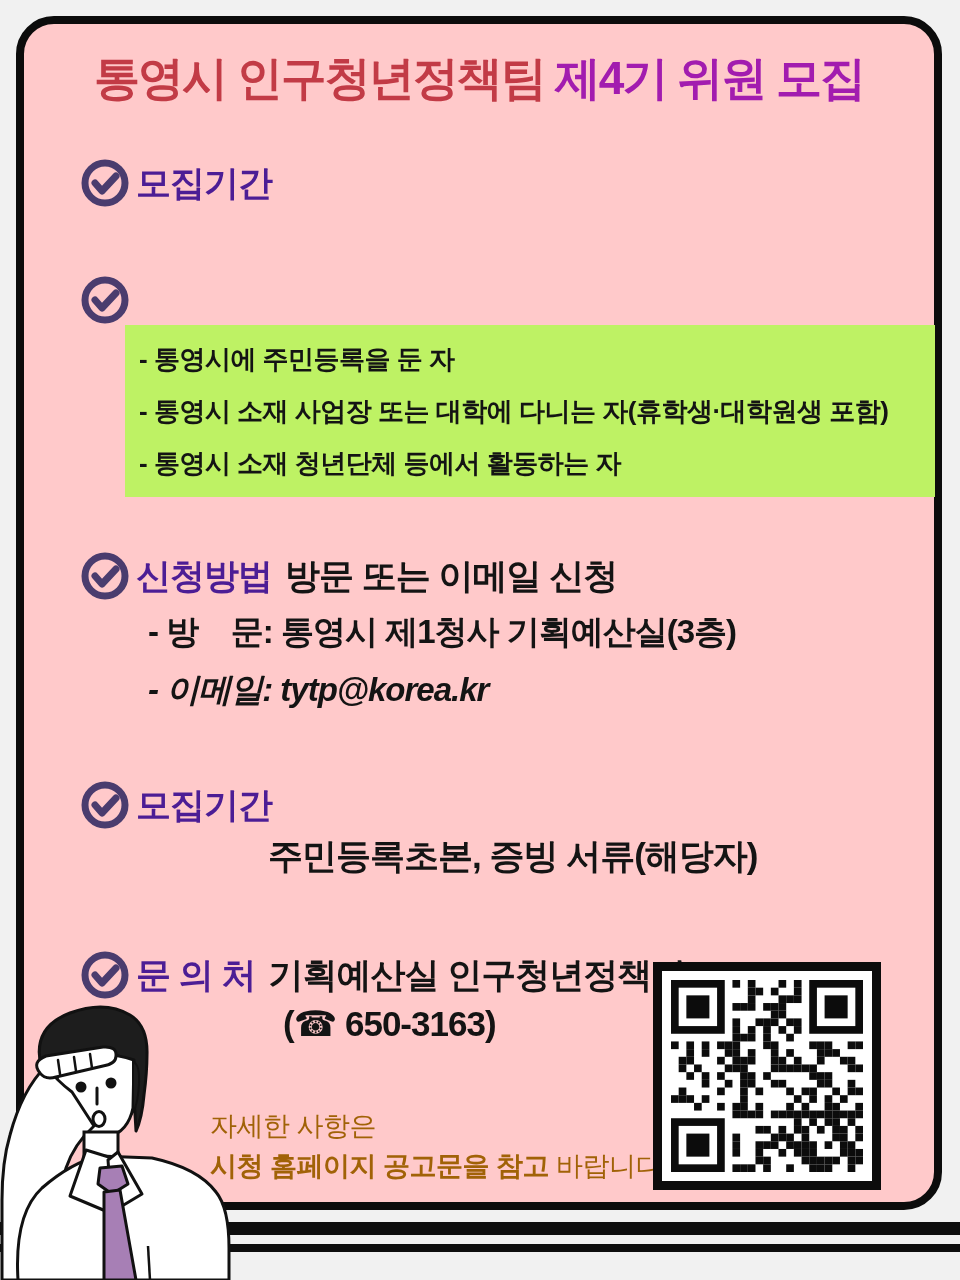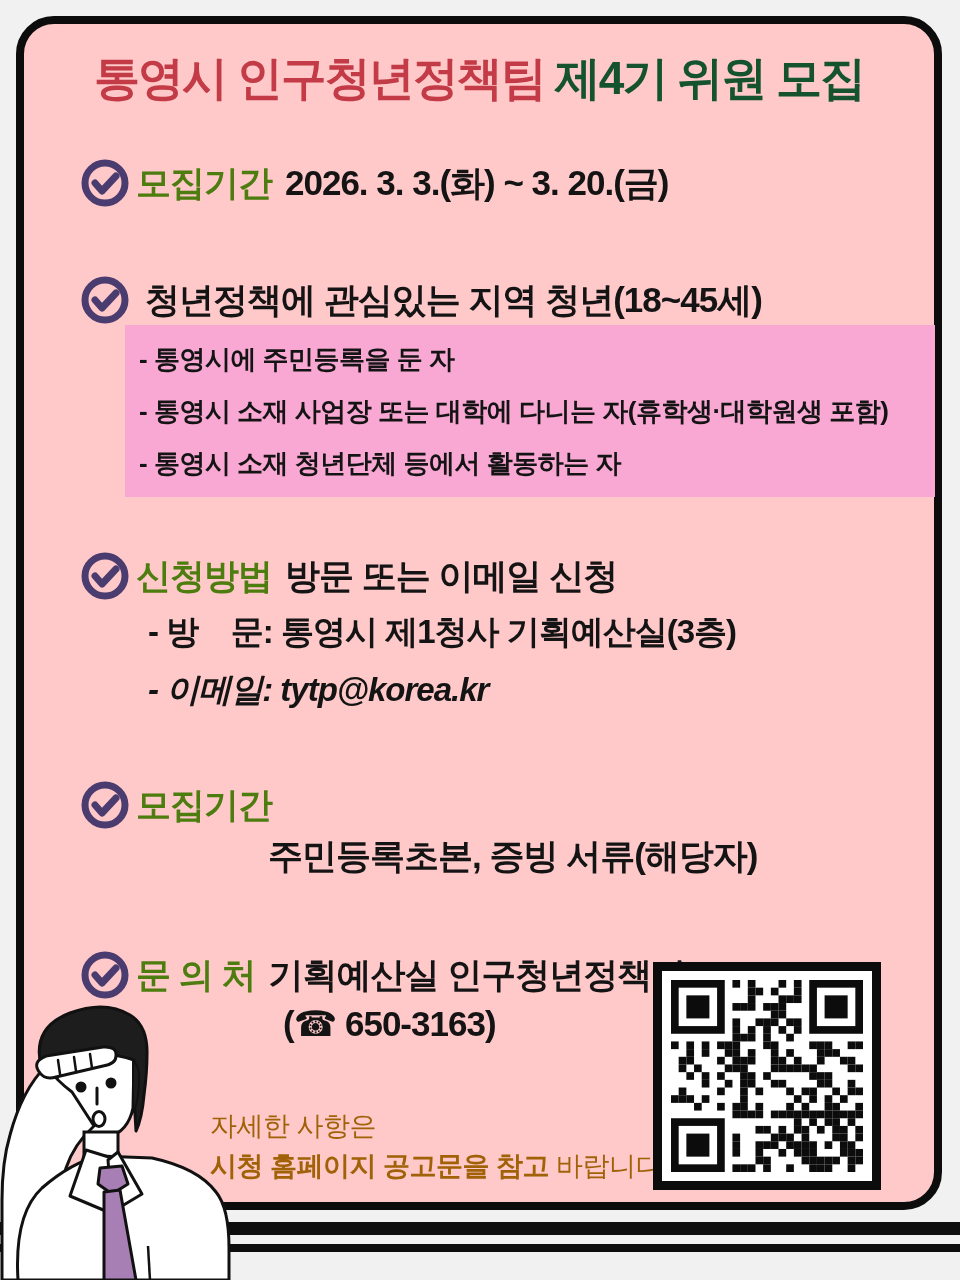--- a/index.html
+++ b/index.html
@@ -19,43 +19,43 @@
     border-radius:38px;
     z-index:1;
   }
   
   .title {
     position:absolute; left:16px; top:48px; width:926px;
     text-align:center; font-size:46px; font-weight:800;
     letter-spacing:-2px; white-space:nowrap; z-index:2;
   }
   .title .red { color:#c23b46; }
-  .title .blk { color:#14532d; margin-left:10px; }
+  .title .blk { color:#a21caf; margin-left:10px; }
   
   .row {
     position:absolute; left:78px; display:flex; align-items:center;
     white-space:nowrap; z-index:2;
   }
   .check-icon { width:54px; height:54px; flex:0 0 54px; display:block; }
   .row .label {
-    font-size:35px; font-weight:800; color:#4d7c0f;
+    font-size:35px; font-weight:800; color:#4c1d95;
     margin-left:4px; letter-spacing:-1px;
   }
   .row .text {
     font-size:35px; font-weight:600; color:#141414;
     margin-left:13px; letter-spacing:-1px;
   }
   .subline {
     position:absolute; font-weight:600; color:#141414; white-space:pre;
     letter-spacing:-1px; z-index:2;
   }
   
   .criteria-box {
     position:absolute; left:125px; top:325px; width:810px; height:172px;
-    background:#f9a8d4; z-index:2;
+    background:#bef264; z-index:2;
     display:flex; flex-direction:column; justify-content:space-around;
     padding:8px 14px;
   }
   .criteria-box .bullet {
     font-size:26px; font-weight:600; color:#141414; white-space:nowrap;
     letter-spacing:-0.5px;
   }
   
   .qr {
     position:absolute; left:653px; top:962px; width:228px; height:228px;
@@ -81,29 +81,27 @@
 <div class="title">
   <span class="red">통영시 인구청년정책팀</span><span class="blk">제4기 위원 모집</span>
 </div>
 
 <div class="row" style="top:156px">
   <svg class="check-icon" viewBox="0 0 54 54">
     <circle cx="27" cy="27" r="20" fill="none" stroke="#4a3c6e" stroke-width="7"></circle>
     <path d="M17 27 l7 8 l14 -15" fill="none" stroke="#4a3c6e" stroke-width="7" stroke-linecap="round" stroke-linejoin="round"></path>
   </svg>
   <span class="label">모집기간</span>
-  <span class="text">2026. 3. 3.(화) ~ 3. 20.(금)</span>
 </div>
 
 <div class="row" style="top:273px">
   <svg class="check-icon" viewBox="0 0 54 54">
     <circle cx="27" cy="27" r="20" fill="none" stroke="#4a3c6e" stroke-width="7"></circle>
     <path d="M17 27 l7 8 l14 -15" fill="none" stroke="#4a3c6e" stroke-width="7" stroke-linecap="round" stroke-linejoin="round"></path>
   </svg>
-  <span class="text">청년정책에 관심있는 지역 청년(18~45세)</span>
 </div>
 
 <div class="criteria-box">
   <div class="bullet">- 통영시에 주민등록을 둔 자</div>
   <div class="bullet">- 통영시 소재 사업장 또는 대학에 다니는 자(휴학생·대학원생 포함)</div>
   <div class="bullet">- 통영시 소재 청년단체 등에서 활동하는 자</div>
 </div>
 
 <div class="row" style="top:549px">
   <svg class="check-icon" viewBox="0 0 54 54">

